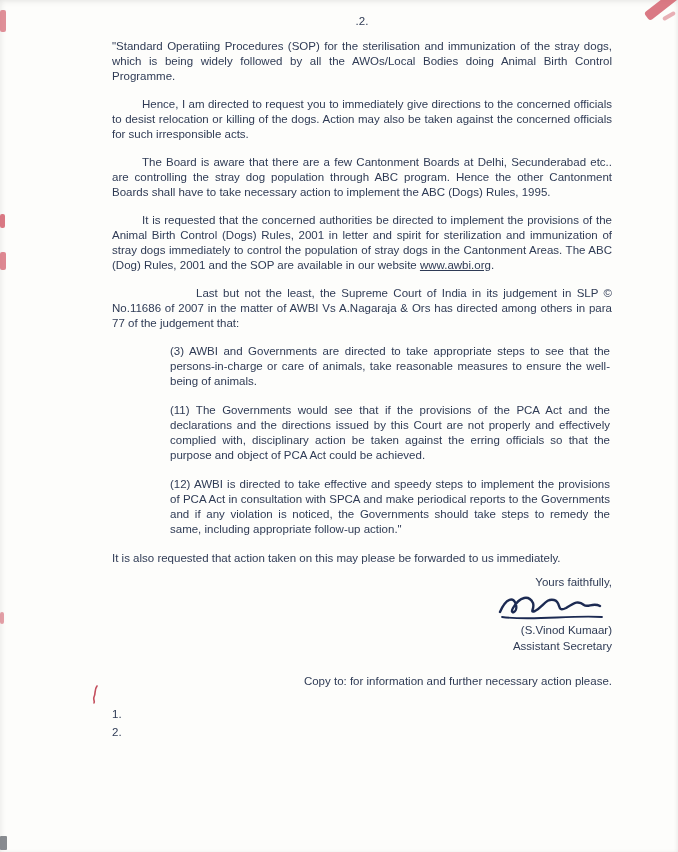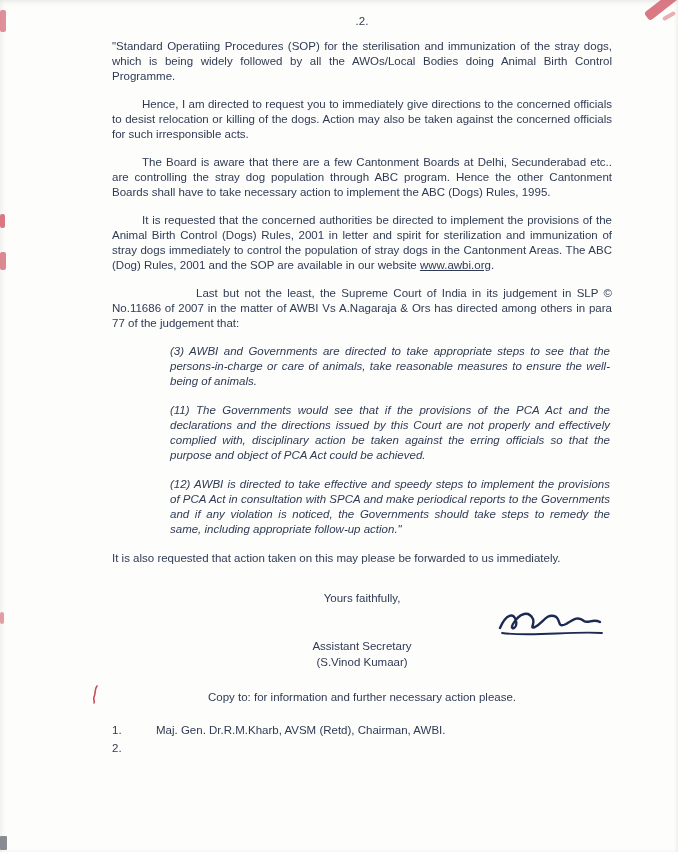--- a/index.html
+++ b/index.html
@@ -23,34 +23,33 @@
   .pagenum {
     text-align:center;
     margin-bottom:10px;
     text-indent:0;
   }
   p.body-para { margin-bottom:13px; text-indent:30px; }
   p.no-indent { text-indent:0; }
   p.big-indent { text-indent:84px; }
   p.quote {
     margin:0 2px 14px 58px;
-    font-style:italic;
     text-align:justify;
   }
   .weblink { text-decoration:underline; color:inherit; }
   p.closing { text-indent:0; margin-top:2px; }
 
   .sig-block {
-    text-align:center;
-    margin-top:24px;
+    text-align:right;
+    margin-top:8px;
     line-height:16px;
   }
   .sig-scribble { display:block; margin:2px 6px 0 auto; }
 
-  .copy-line { text-align:center; text-indent:0; margin-top:20px; }
+  .copy-line { text-align:right; text-indent:0; margin-top:20px; }
 
   .recipients { margin-top:16px; }
   .recipient-row { display:flex; line-height:18px; text-align:left; }
   .recipient-row .num { width:44px; flex:0 0 44px; }
 
   
   .artifact { position:absolute; background:#d4626f; opacity:0.85; pointer-events:none; }
   .art-corner-tr-1 { right:-10px; top:-2px; width:46px; height:10px; transform:rotate(-38deg); border-radius:3px; }
   .art-corner-tr-2 { right:2px; top:14px; width:14px; height:4px; transform:rotate(-30deg); opacity:0.5; border-radius:2px; }
   .art-left-1 { left:0; top:10px; width:6px; height:22px; border-radius:2px; opacity:0.7; }
@@ -99,30 +98,29 @@
     <p class="quote">(12) AWBI is directed to take effective and speedy steps to implement the provisions of PCA Act in consultation with SPCA and make periodical reports to the Governments and if any violation is noticed, the Governments should take steps to remedy the same, including appropriate follow-up action."</p>
 
     <p class="closing">It is also requested that action taken on this may please be forwarded to us immediately.</p>
 
     <div class="sig-block">
       <div>Yours faithfully,</div>
       <svg class="sig-scribble" width="112" height="30" viewBox="0 0 112 30">
         <path d="M6 20 C12 6, 20 4, 22 13 C24 21, 15 23, 19 16 C26 4, 35 3, 39 11 C41 17, 35 21, 41 19 C49 15, 52 6, 60 8 C68 10, 62 21, 72 16 C80 11, 84 8, 90 13 C94 16, 99 10, 106 14" stroke="#1c2a52" stroke-width="2.4" fill="none" stroke-linecap="round"></path>
         <path d="M8 25 C38 29, 76 23, 108 25" stroke="#1c2a52" stroke-width="1.8" fill="none" stroke-linecap="round"></path>
       </svg>
+      <div>(S.Vinod Kumaar)</div>
       <div>Assistant Secretary</div>
-      <div>(S.Vinod Kumaar)</div>
     </div>
 
     <p class="copy-line">Copy to: for information and further necessary action please.</p>
 
     <div class="recipients">
       <div class="recipient-row">
         <span class="num">1.</span>
-        <span>Maj. Gen. Dr.R.M.Kharb, AVSM (Retd), Chairman, AWBI.</span>
       </div>
       <div class="recipient-row">
         <span class="num">2.</span>
       </div>
     </div>
 
   </div>
 </div>
 
 </body></html>

